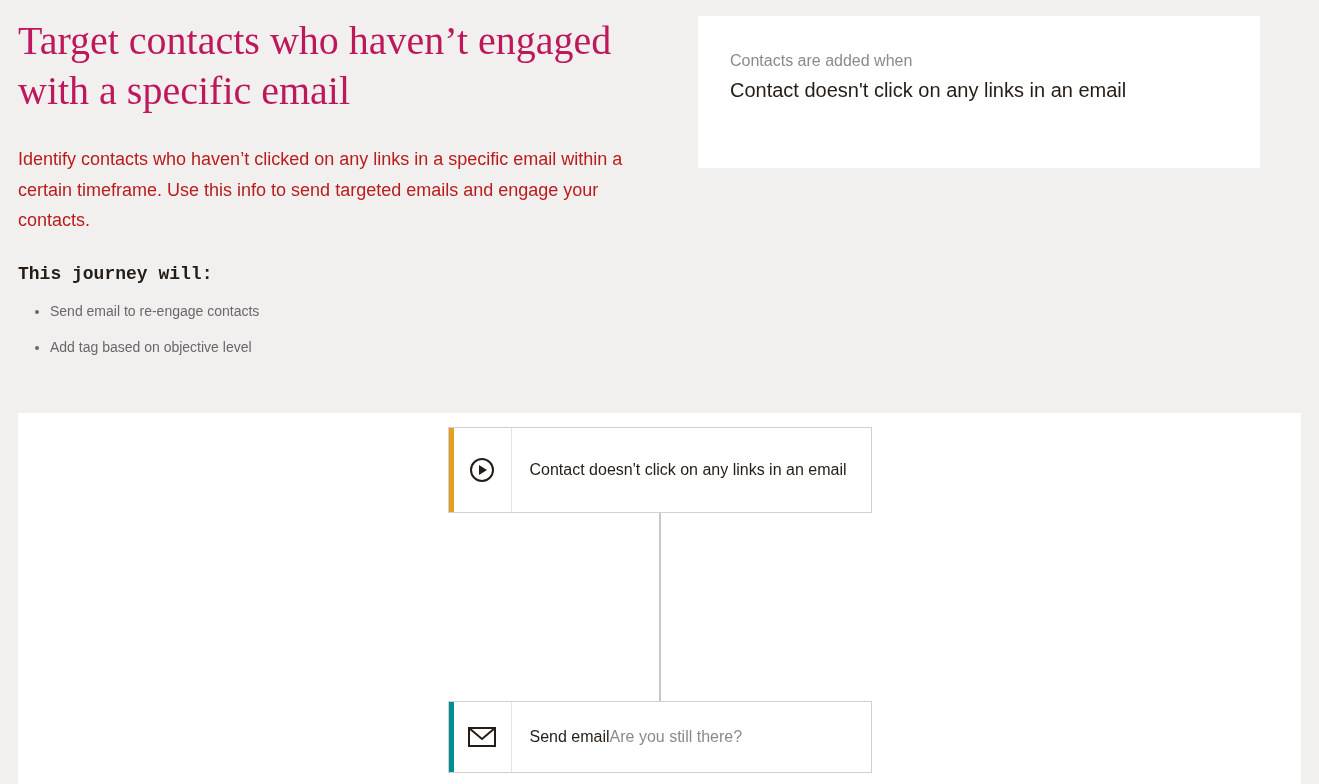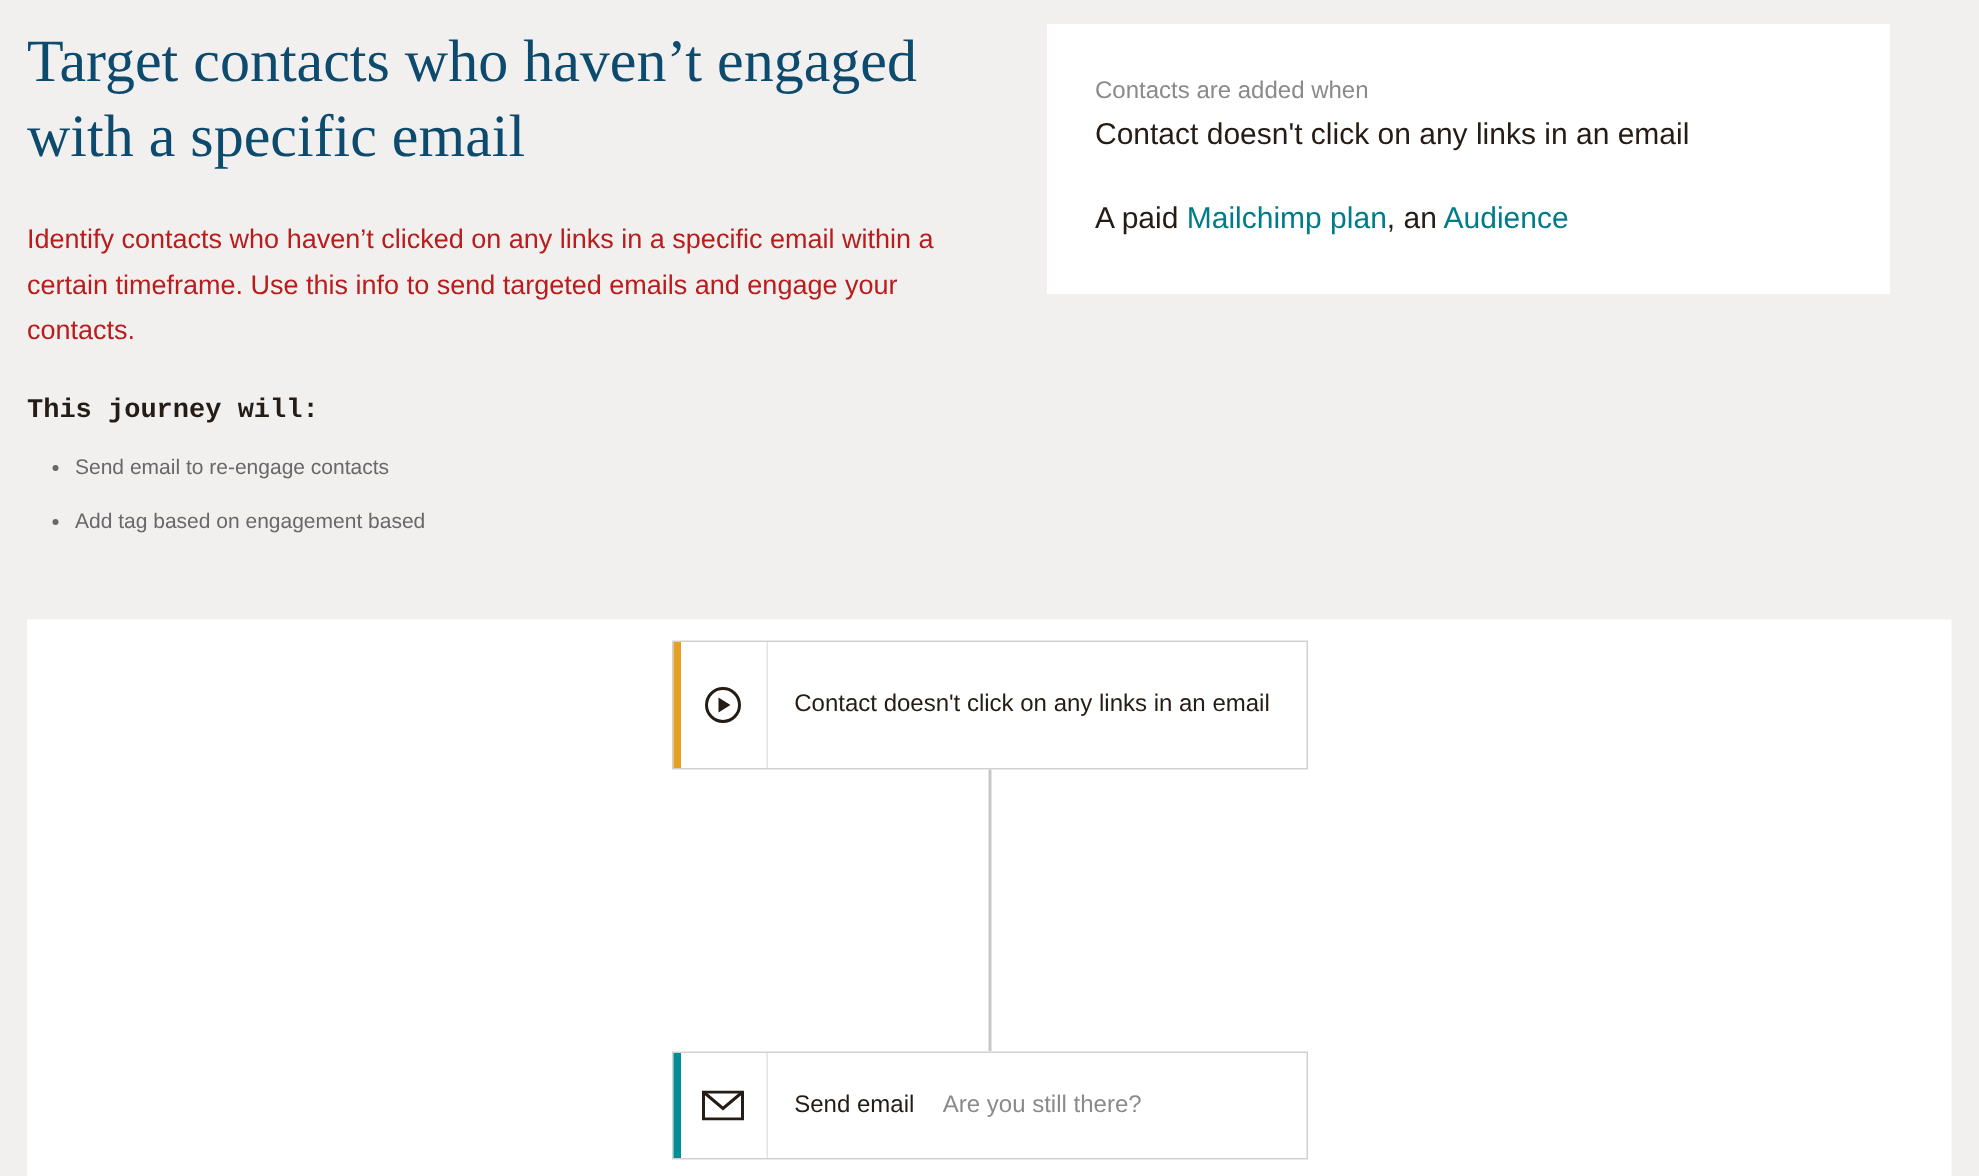--- a/index.html
+++ b/index.html
@@ -21,21 +21,21 @@
   }
   .leftcol {
     flex: 1;
     max-width: 640px;
   }
   .leftcol h1 {
     font-family: Georgia, "Times New Roman", serif;
     font-weight: 400;
     font-size: 40px;
     line-height: 1.25;
-    color: #0c4a6e;
+    color: #be185d;
     margin-bottom: 28px;
   }
   .desc {
     font-size: 18px;
     line-height: 1.7;
     color: #b91c1c;
     margin-bottom: 28px;
   }
   .subhead {
     font-size: 18px;
@@ -112,21 +112,21 @@
     display: flex;
     align-items: center;
     font-size: 16px;
     color: #241c15;
     line-height: 1.5;
     font-weight: 500;
   }
   .nodetext .n2sub {
     color: #8a898c;
     font-weight: 400;
-    margin-left: 19px;
+    margin-left: 0;
   }
   .connector {
     position: absolute;
     left: 50%;
     top: 100px;
     width: 2px;
     height: 188px;
     background: #c9c7c5;
     transform: translateX(-50%);
   }
@@ -136,32 +136,29 @@
 <body>
 
 <div class="wrap">
   <div class="topcols">
     <div class="leftcol">
       <h1>Target contacts who haven’t engaged with a specific email</h1>
       <p class="desc">Identify contacts who haven’t clicked on any links in a specific email within a certain timeframe. Use this info to send targeted emails and engage your contacts.</p>
       <p class="subhead">This journey will:</p>
       <ul class="bullets">
         <li>Send email to re-engage contacts</li>
-        <li>Add tag based on engagement based</li>
+        <li>Add tag based on objective level</li>
       </ul>
     </div>
     <div class="rightcol">
       <div class="sec">
         <div class="seclabel">Contacts are added when</div>
         <div class="secval">Contact doesn't click on any links in an email</div>
       </div>
       <div class="sec">
-        <div class="secval">
-          <span>A paid </span><a>Mailchimp plan</a><span>, an </span><a>Audience</a>
-        </div>
       </div>
     </div>
   </div>
 
   <div class="flowarea">
     <div class="node node1">
       <div class="stripe orange"></div>
       <div class="iconcell">
         <svg width="26" height="26" viewBox="0 0 26 26">
           <circle cx="13" cy="13" r="11" fill="none" stroke="#241c15" stroke-width="2"></circle>

